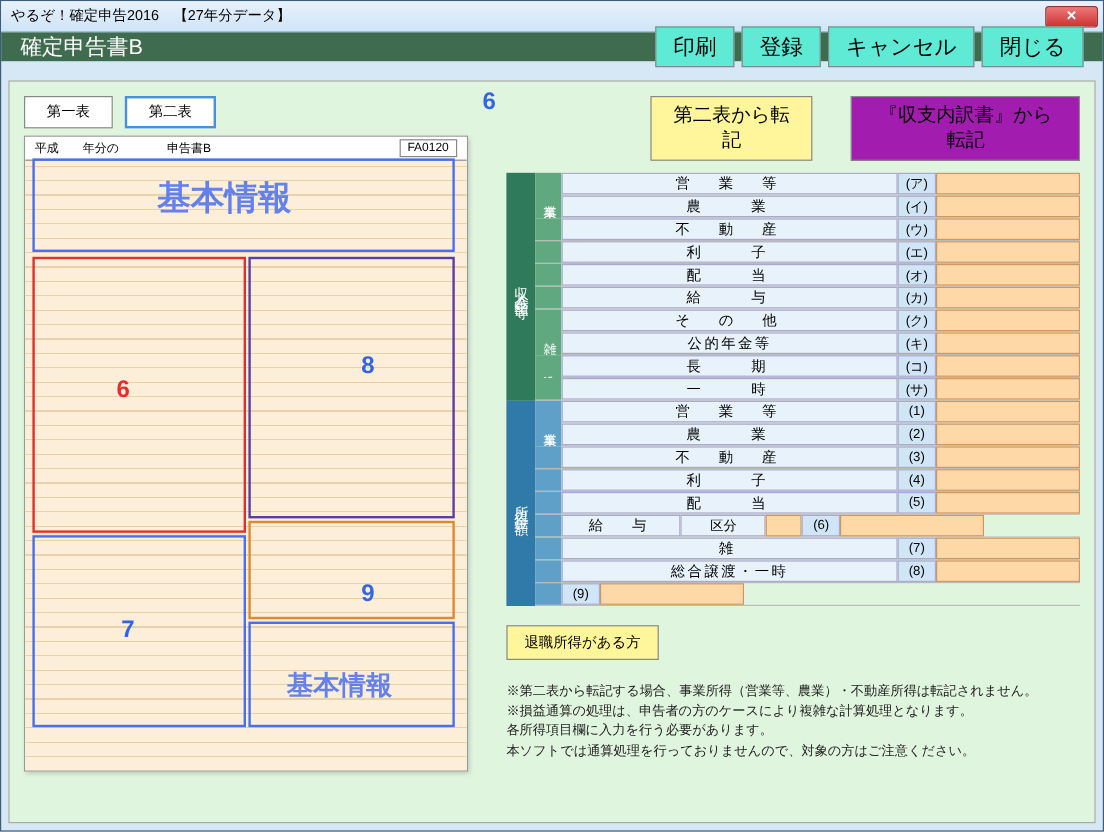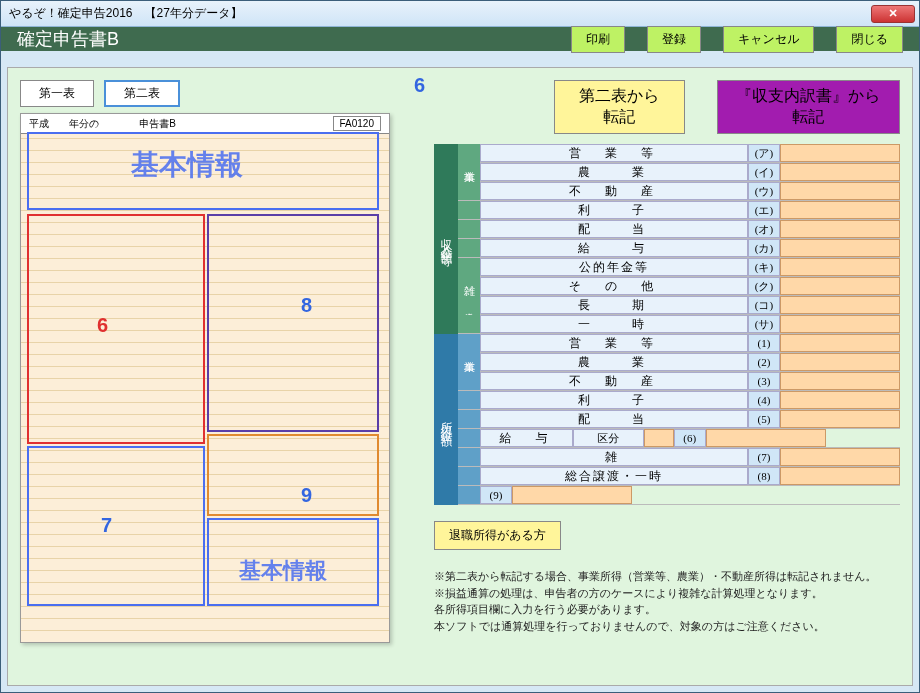--- a/index.html
+++ b/index.html
@@ -8,24 +8,24 @@
 
 .window { width: 920px; height: 693px; border: 1px solid #3b5e7a; background: #d6e8f5; position: relative; }
 .titlebar { height: 26px; background: linear-gradient(#e8f2fb, #cfe4f7); display: flex; align-items: center; padding: 0 4px; border-bottom: 1px solid #8fb5d6; gap: 32px; }
 .titlebar-text { flex: 1; color: #000; font-size: 12px; padding-left: 4px; }
 .win-btns { display: flex; gap: 2px; }
 .win-close { width: 44px; height: 18px; background: linear-gradient(#e77, #c33); border: 1px solid #933; border-radius: 3px; display: flex; align-items: center; justify-content: center; color: #fff; font-weight: bold; font-size: 11px; cursor: pointer; }
 
 
 .app-header { background: #3f6b4f; height: 24px; display: flex; align-items: center; padding: 0 16px; color: #fff; }
 .app-title { font-size: 18px; flex: 1; }
-.hdr-btn { background: #bef264; border: 1px solid #888; padding: 4px 14px; margin-left: 22px; font-size: 12px; cursor: pointer; }
-
-
-.content { position: absolute; top: 66px; left: 6px; right: 6px; bottom: 6px; background: #e0f5de; border: 1px solid #aaa; padding: 12px; display: flex; gap: 24px; }
+.hdr-btn { background: #5eead4; border: 1px solid #888; padding: 4px 14px; margin-left: 6px; font-size: 18px; cursor: pointer; }
+
+
+.content { position: absolute; top: 66px; left: 6px; right: 6px; bottom: 6px; background: #e0f5de; border: 1px solid #aaa; padding: 12px; display: flex; gap: 12px; }
 
 
 .left-pane { width: 390px; }
 .tab-row { display: flex; gap: 10px; margin-bottom: 6px; }
 .tab-btn { background: #fff; border: 1px solid #888; padding: 3px 18px; font-size: 12px; cursor: pointer; }
 .tab-btn.active { border: 2px solid #4a90d9; }
 .form-preview { width: 370px; height: 530px; background: #fff; border: 1px solid #999; position: relative; box-shadow: 2px 2px 4px rgba(0,0,0,.2); overflow: hidden; }
 .form-preview .bg-lines { position: absolute; inset: 0; background: repeating-linear-gradient(0deg, #fceed8 0, #fceed8 11px, #e8d3a8 11px, #e8d3a8 12px); }
 .form-header { position: absolute; top: 0; left: 0; right: 0; height: 20px; background: #fff; border-bottom: 1px solid #888; font-size: 10px; display: flex; align-items: center; padding: 0 8px; }
 .form-header .fid { margin-left: auto; padding: 1px 6px; border: 1px solid #888; }
@@ -41,21 +41,21 @@
 .tb2 { background: #a21caf; }
 .num6 { color: #3366e0; font-size: 20px; font-weight: bold; position: absolute; left: -20px; top: -6px; }
 
 
 .income-table { display: flex; }
 .vtab { width: 24px; display: flex; align-items: center; justify-content: center; writing-mode: vertical-rl; color: #fff; font-size: 12px; letter-spacing: 4px; }
 .vtab.green { background: #2f7a5a; }
 .vtab.blue { background: #2f7aa8; }
 .subcol { width: 22px; background: #5fa880; color: #fff; display: flex; align-items: center; justify-content: center; writing-mode: vertical-rl; font-size: 11px; }
 .subcol.blue { background: #5fa0c8; }
-.rows { flex: 1; font-family: Liberation Serif, serif; }
+.rows { flex: 1; }
 .row { display: flex; height: 19px; border-bottom: 1px solid #bbb; }
 .row-label { flex: 1; background: #e8f2fb; border: 1px solid #aac; display: flex; align-items: center; justify-content: center; font-size: 12px; letter-spacing: 6px; }
 .row-label.narrow { letter-spacing: 2px; }
 .row-mark { width: 32px; background: #d0e6f7; border: 1px solid #aac; display: flex; align-items: center; justify-content: center; font-size: 11px; }
 .row-input { width: 120px; background: #ffd8a8; border: 1px solid #c96; }
 .row-kubun { width: 71px; background: #e8f2fb; border: 1px solid #aac; font-size: 11px; display: flex; align-items: center; justify-content: center; }
 .row-kubun-inp { width: 30px; background: #ffd8a8; border: 1px solid #c96; }
 .sub-rows-wrap { display: flex; flex: 1; }
 
 .retire-btn { background: #fff59a; border: 1px solid #888; padding: 5px 14px; margin-top: 16px; font-size: 12px; cursor: pointer; }
@@ -167,27 +167,27 @@
               <div style="width:22px;background:#5fa880"></div>
               <div class="row-label">給　　与</div>
               <div class="row-mark">(カ)</div>
               <div class="row-input"></div>
             </div>
 
           <div class="sub-rows-wrap">
             <div class="subcol">雑</div>
             <div style="flex:1">
               <div class="row">
+                  <div class="row-label">そ　の　他</div>
+                  <div class="row-mark">(ク)</div>
+                  <div class="row-input"></div>
+                </div>
+              <div class="row">
                   <div class="row-label narrow">公的年金等</div>
                   <div class="row-mark">(キ)</div>
-                  <div class="row-input"></div>
-                </div>
-              <div class="row">
-                  <div class="row-label">そ　の　他</div>
-                  <div class="row-mark">(ク)</div>
                   <div class="row-input"></div>
                 </div>
             </div>
           </div>
 
           <div class="sub-rows-wrap">
             <div class="subcol" style="font-size:9px;letter-spacing:0">総合譲渡</div>
             <div style="flex:1">
               <div class="row">
                   <div class="row-label">長　　期</div>

